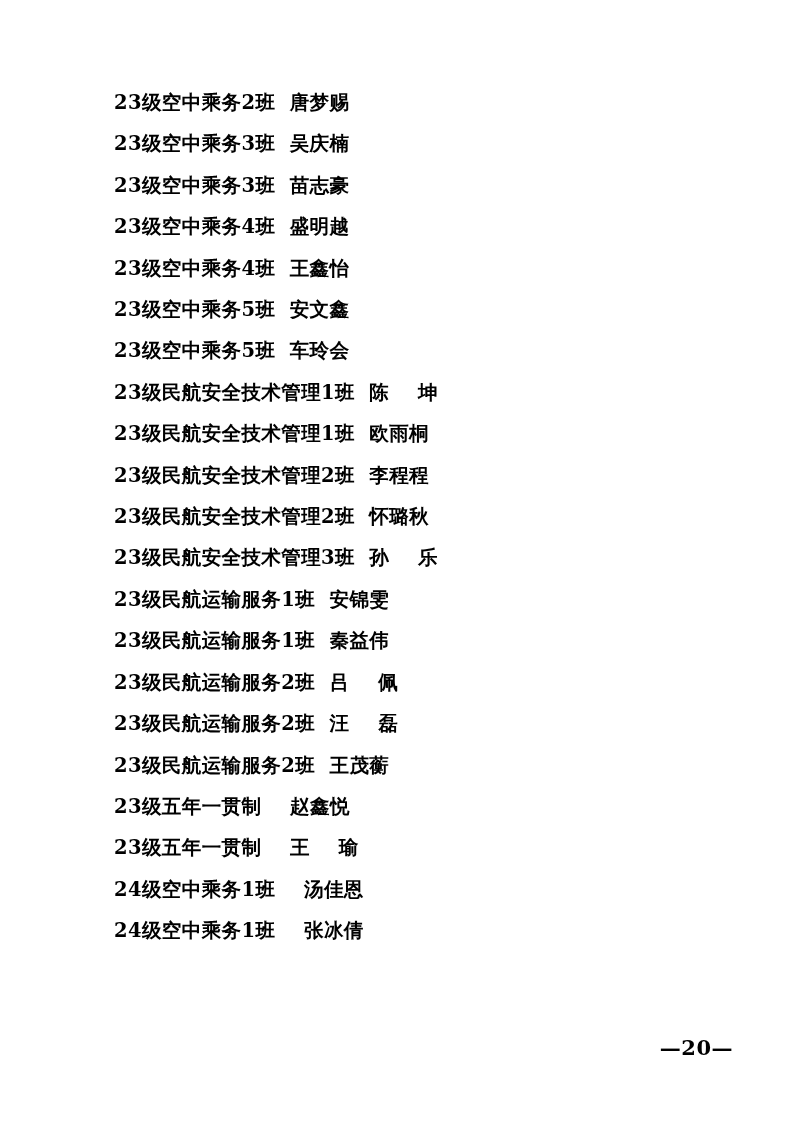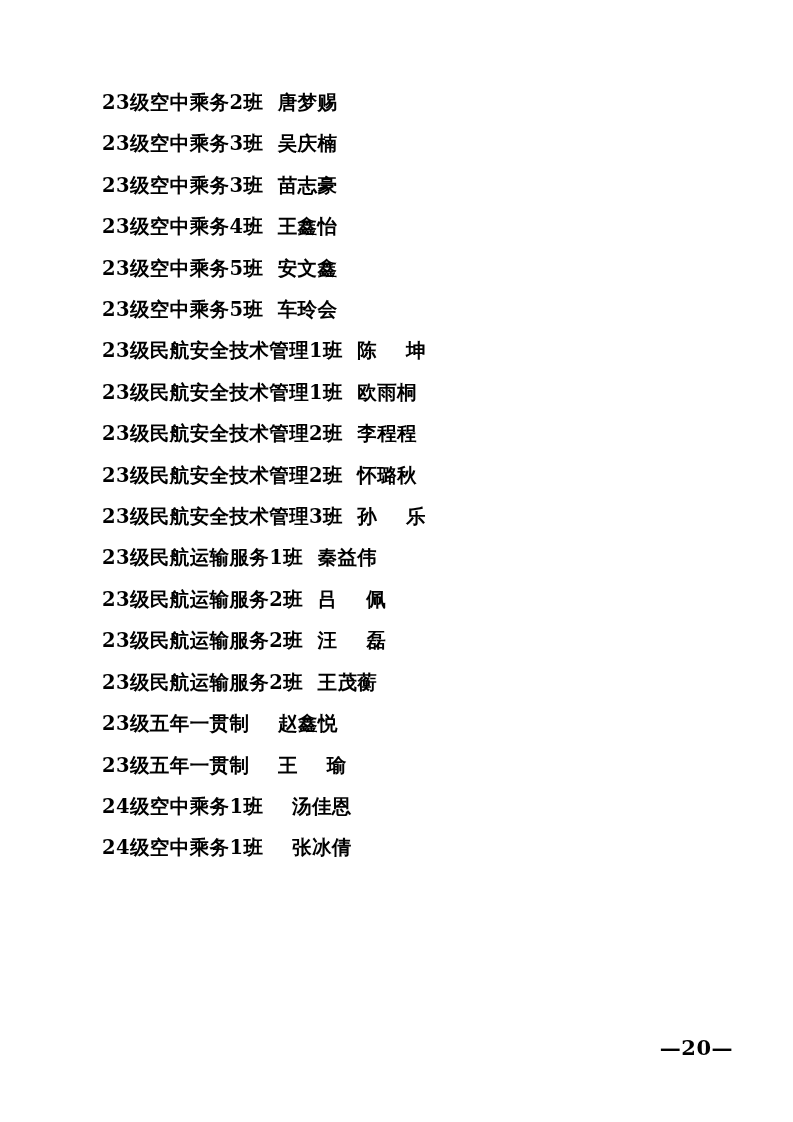--- a/index.html
+++ b/index.html
@@ -18,21 +18,21 @@
   .page {
     position: absolute;
     left: 0;
     top: 0;
     width: 793px;
     height: 1122px;
     box-sizing: border-box;
   }
   .body-list {
     position: absolute;
-    left: 102px;
+    left: 114px;
     top: 82px;
     width: 560px;
   }
   .entry {
     font-size: 19.5px;
     line-height: 41.4px;
     font-weight: bold;
     letter-spacing: 0.4px;
     white-space: pre;
     font-family: "DejaVu Serif", "Liberation Serif", serif;
@@ -49,28 +49,30 @@
 </style>
 </head>
 <body>
 
 <div class="page">
 
   <div class="body-list">
     <div class="entry">23级空中乘务2班  唐梦赐</div>
     <div class="entry">23级空中乘务3班  吴庆楠</div>
     <div class="entry">23级空中乘务3班  苗志豪</div>
+    <div class="entry">23级空中乘务4班  盛明越</div>
     <div class="entry">23级空中乘务4班  王鑫怡</div>
     <div class="entry">23级空中乘务5班  安文鑫</div>
     <div class="entry">23级空中乘务5班  车玲会</div>
     <div class="entry">23级民航安全技术管理1班  陈    坤</div>
     <div class="entry">23级民航安全技术管理1班  欧雨桐</div>
     <div class="entry">23级民航安全技术管理2班  李程程</div>
     <div class="entry">23级民航安全技术管理2班  怀璐秋</div>
     <div class="entry">23级民航安全技术管理3班  孙    乐</div>
+    <div class="entry">23级民航运输服务1班  安锦雯</div>
     <div class="entry">23级民航运输服务1班  秦益伟</div>
     <div class="entry">23级民航运输服务2班  吕    佩</div>
     <div class="entry">23级民航运输服务2班  汪    磊</div>
     <div class="entry">23级民航运输服务2班  王茂蘅</div>
     <div class="entry">23级五年一贯制    赵鑫悦</div>
     <div class="entry">23级五年一贯制    王    瑜</div>
     <div class="entry">24级空中乘务1班    汤佳恩</div>
     <div class="entry">24级空中乘务1班    张冰倩</div>
   </div>
 

